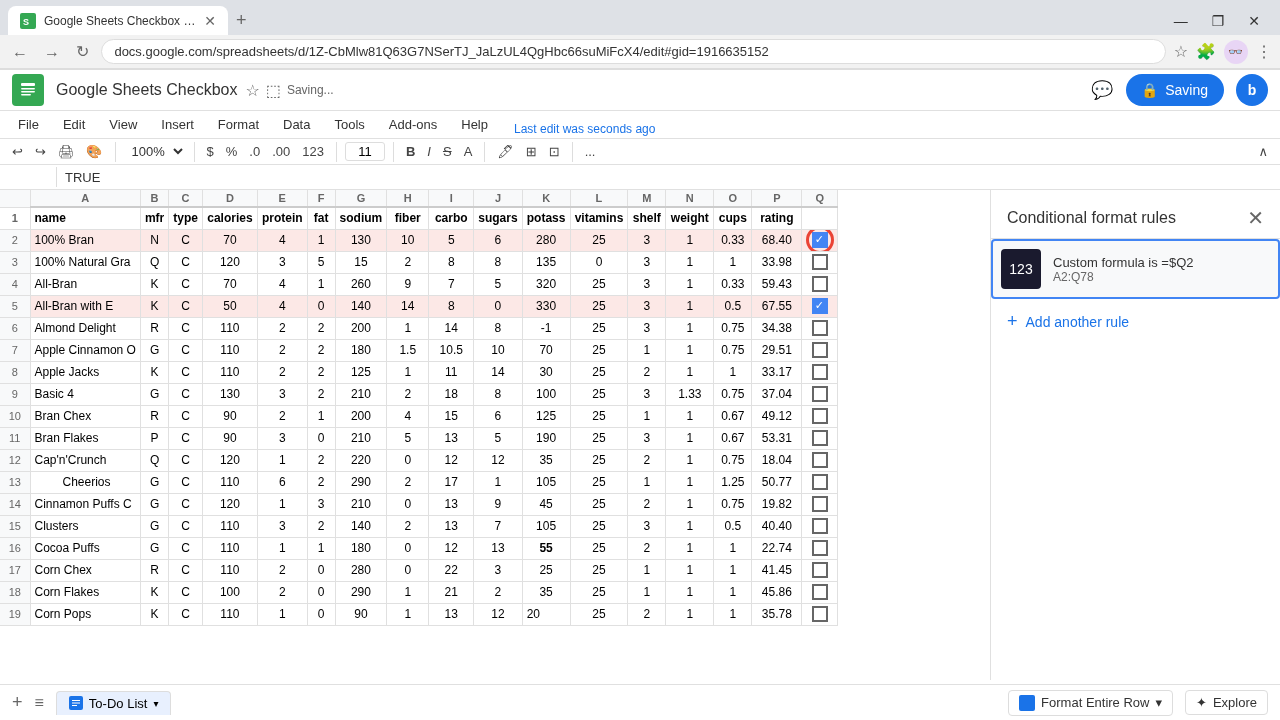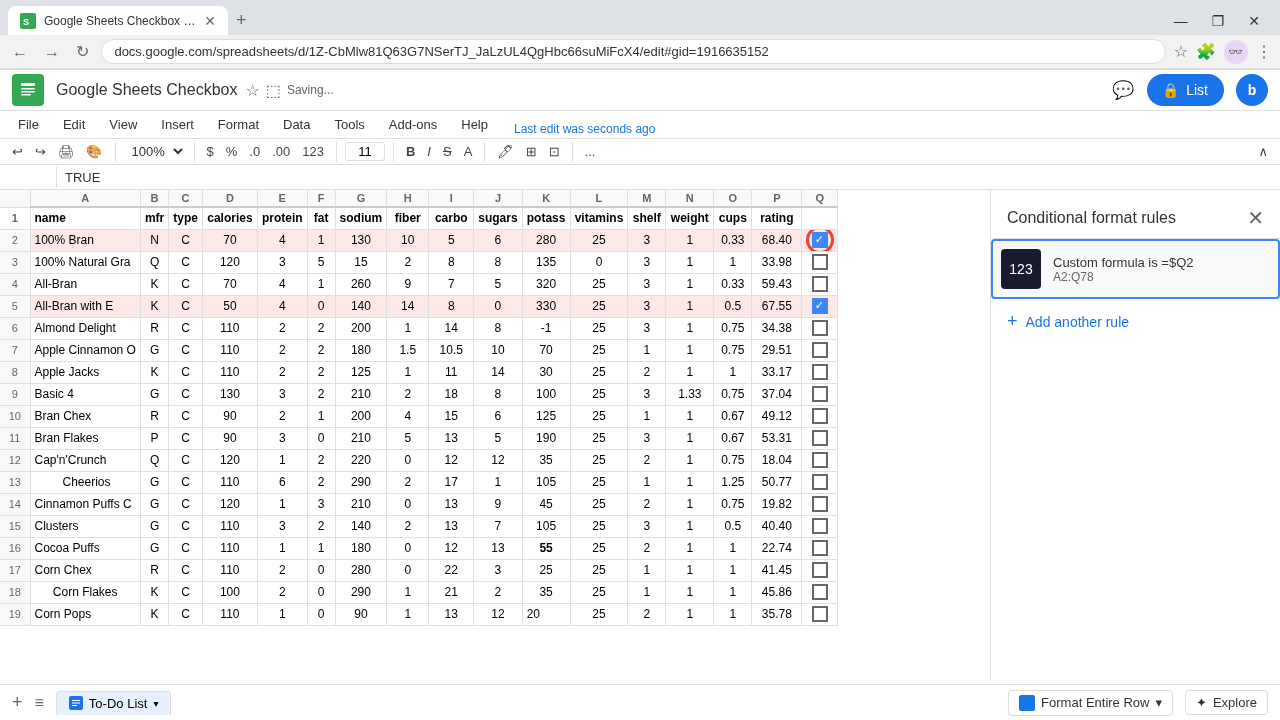--- a/index.html
+++ b/index.html
@@ -147,21 +147,21 @@
       <div class="app-title-icons">
         <button class="toolbar-icon-btn">☆</button>
         <button class="toolbar-icon-btn">⬚</button>
         <span style="font-size:12px; color:#666;">Saving...</span>
       </div>
     </div>
   </div>
   <button class="toolbar-icon-btn" style="font-size:18px;">💬</button>
   <button class="share-btn">
     <span>🔒</span>
-    <span>List</span>
+    <span>Saving</span>
   </button>
   <div class="user-avatar">b</div>
 </div>
 
 <div class="menu-bar">
   <span class="menu-item">File</span>
   <span class="menu-item">Edit</span>
   <span class="menu-item">View</span>
   <span class="menu-item">Insert</span>
   <span class="menu-item">Format</span>
@@ -595,21 +595,21 @@
               <td style="text-align: center;">25</td>
               <td style="text-align: center;">25</td>
               <td style="text-align: center;">1</td>
               <td style="text-align: center;">1</td>
               <td style="text-align: center;">1</td>
               <td style="text-align: center;">41.45</td>
               <td class="checkbox-cell"><div style="position: relative; display: inline-block;"><div class="checkbox"></div></div></td>
             </tr>
             <tr>
               <td class="row-header">18</td>
-              <td style="text-align: center; margin-left: 25px;">Corn Flakes</td>
+              <td style="text-align: left; margin-left: 25px;">Corn Flakes</td>
               <td style="text-align: center;">K</td>
               <td style="text-align: center;">C</td>
               <td style="text-align: center;">100</td>
               <td style="text-align: center;">2</td>
               <td style="text-align: center;">0</td>
               <td style="text-align: center;">290</td>
               <td style="text-align: center;">1</td>
               <td style="text-align: center;">21</td>
               <td style="text-align: center;">2</td>
               <td style="text-align: center;">35</td>

